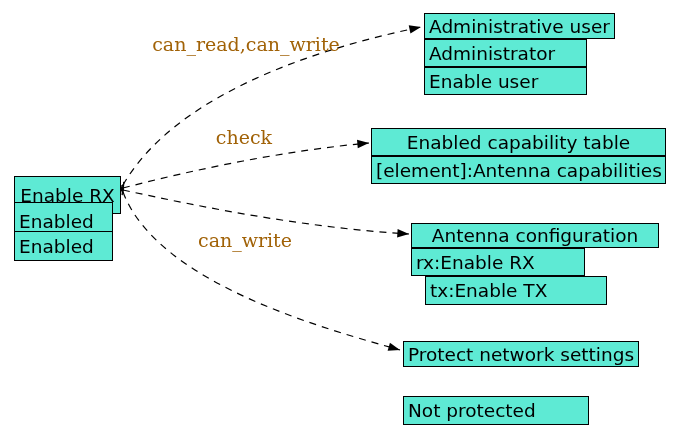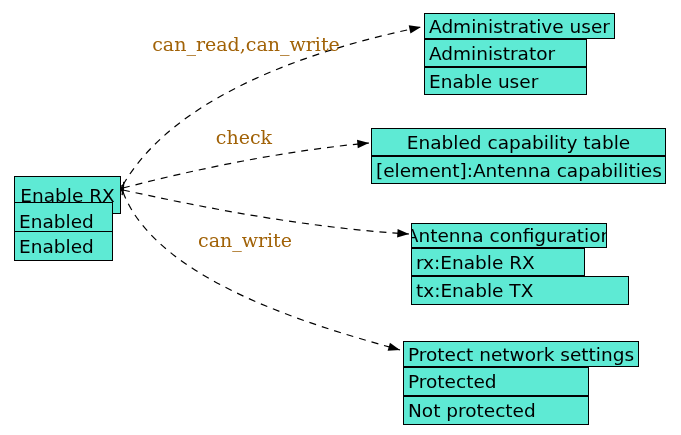--- a/index.html
+++ b/index.html
@@ -80,25 +80,24 @@
   <div class="cell row" style="left:14px;top:202px;width:99px;height:38px">Enabled</div>
   <div class="cell row" style="left:14px;top:231px;width:99px;height:30px">Enabled</div>
 
   <div class="cell title" style="left:424px;top:13px;width:191px;height:26px">Administrative user</div>
   <div class="cell row" style="left:424px;top:39px;width:163px;height:28px">Administrator</div>
   <div class="cell row" style="left:424px;top:67px;width:163px;height:28px">Enable user</div>
 
   <div class="cell title" style="left:371px;top:128px;width:295px;height:28px">Enabled capability table</div>
   <div class="cell row" style="left:371px;top:156px;width:295px;height:28px">[element]:Antenna capabilities</div>
 
-  <div class="cell title" style="left:411px;top:223px;width:196px;height:25px">Antenna configuration</div>
+  <div class="cell title" style="left:411px;top:223px;width:248px;height:25px">Antenna configuration</div>
   <div class="cell row" style="left:411px;top:248px;width:174px;height:28px">rx:Enable RX</div>
-  <div class="cell row" style="left:411px;top:276px;width:218px;height:29px">tx:Enable TX</div>
+  <div class="cell row" style="left:425px;top:276px;width:182px;height:29px">tx:Enable TX</div>
 
   <div class="cell title" style="left:403px;top:341px;width:236px;height:26px">Protect network settings</div>
-  <div class="cell row" style="left:403px;top:367px;width:186px;height:29px">Protected</div>
   <div class="cell row" style="left:403px;top:396px;width:186px;height:29px">Not protected</div>
 
   <span class="elabel" style="left:246px;top:44px">can_read,can_write</span>
   <span class="elabel" style="left:244px;top:137px">check</span>
   <span class="elabel" style="left:245px;top:240px">can_write</span>
 
 </div>
 
 </body></html>

